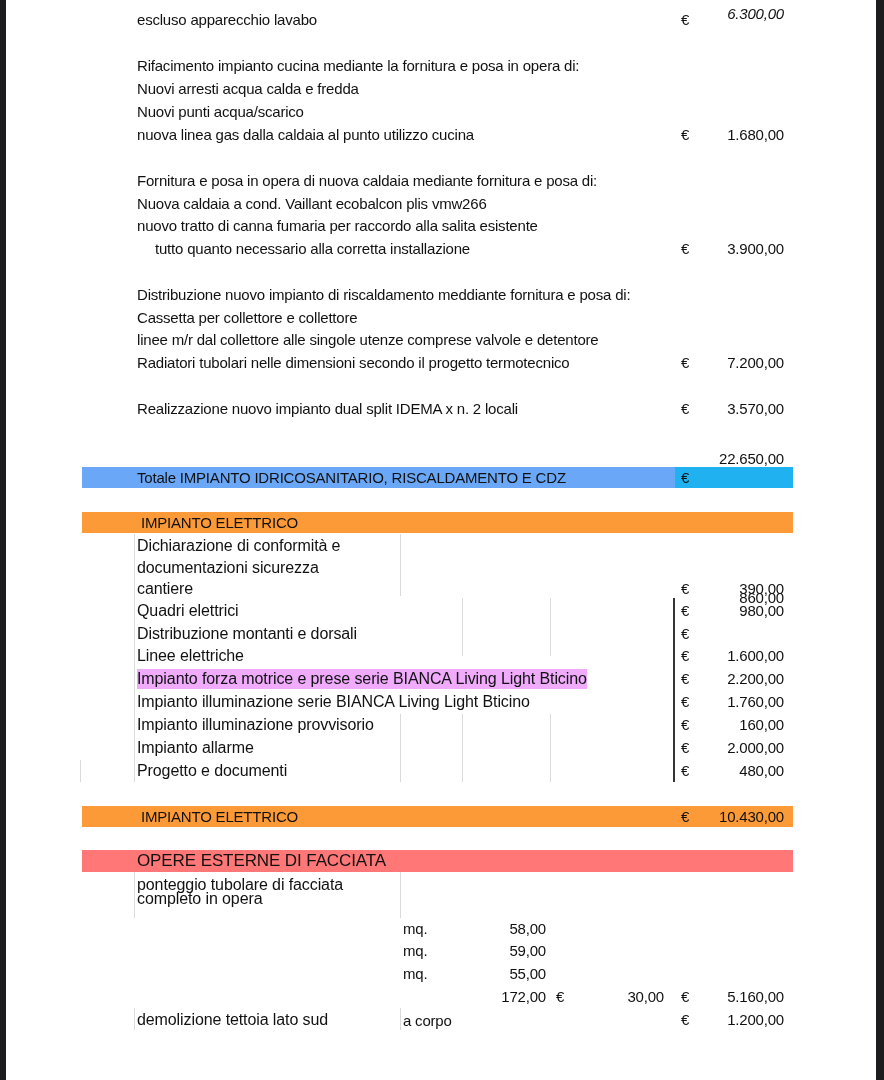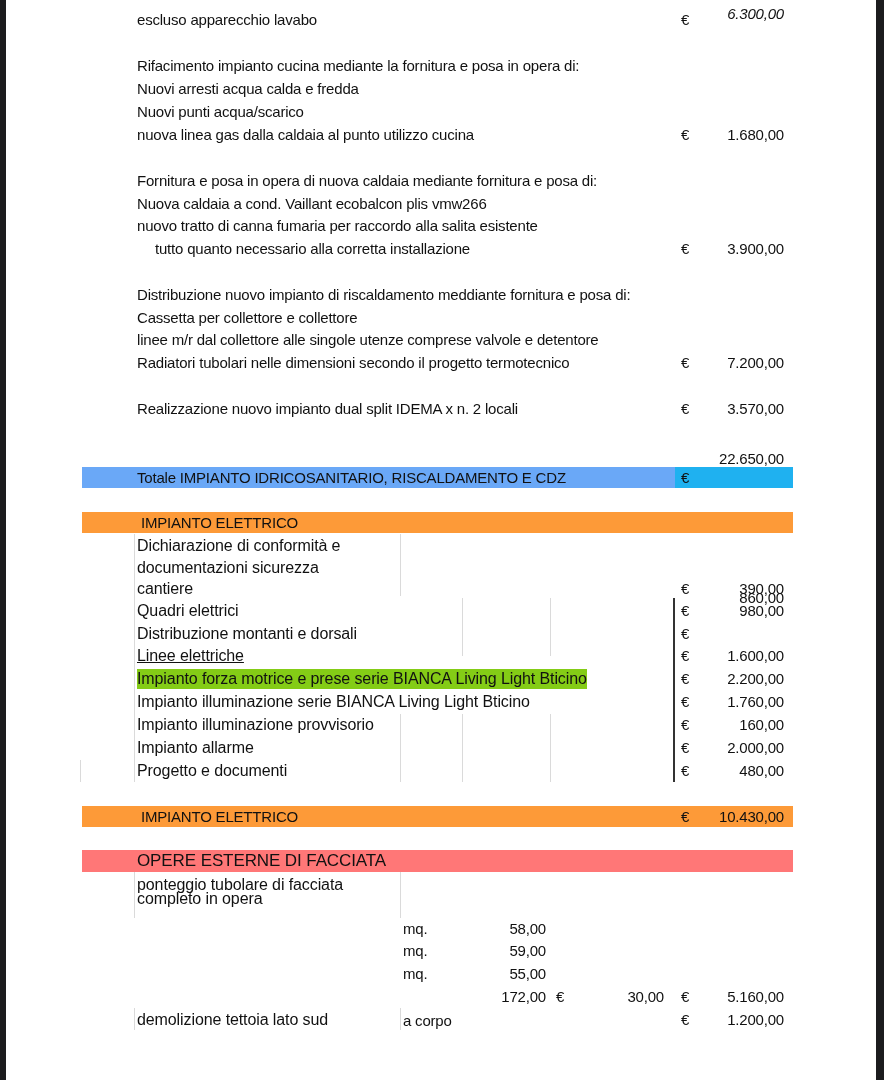--- a/index.html
+++ b/index.html
@@ -106,26 +106,26 @@
     <div class="t ari" style="left:137px;top:601px;">Quadri elettrici</div>
     <div class="eur cal" style="top:601px;">€</div>
     <div class="amt cal" style="top:601px;">980,00</div>
   </div>
   <div>
     <div class="t ari" style="left:137px;top:624px;">Distribuzione montanti e dorsali</div>
     <div class="eur cal" style="top:624px;">€</div>
     <div class="amt cal" style="top:588px;">860,00</div>
   </div>
   <div>
-    <div class="t ari" style="left:137px;top:646px;text-decoration:underline;">Linee elettriche</div>
+    <div class="t ari" style="left:137px;top:646px;">Linee elettriche</div>
     <div class="eur cal" style="top:646px;">€</div>
     <div class="amt cal" style="top:646px;">1.600,00</div>
   </div>
   <div>
-    <div class="t ari" style="left:137px;top:669px;background:#84cc16;">Impianto forza motrice e prese serie BIANCA Living Light Bticino</div>
+    <div class="t ari" style="left:137px;top:669px;background:#f0abfc;">Impianto forza motrice e prese serie BIANCA Living Light Bticino</div>
     <div class="eur cal" style="top:669px;">€</div>
     <div class="amt cal" style="top:669px;">2.200,00</div>
   </div>
   <div>
     <div class="t ari" style="left:137px;top:692px;background:#fff;">Impianto illuminazione serie BIANCA Living Light Bticino</div>
     <div class="eur cal" style="top:692px;">€</div>
     <div class="amt cal" style="top:692px;">1.760,00</div>
   </div>
   <div>
     <div class="t ari" style="left:137px;top:715px;">Impianto illuminazione provvisorio</div>

